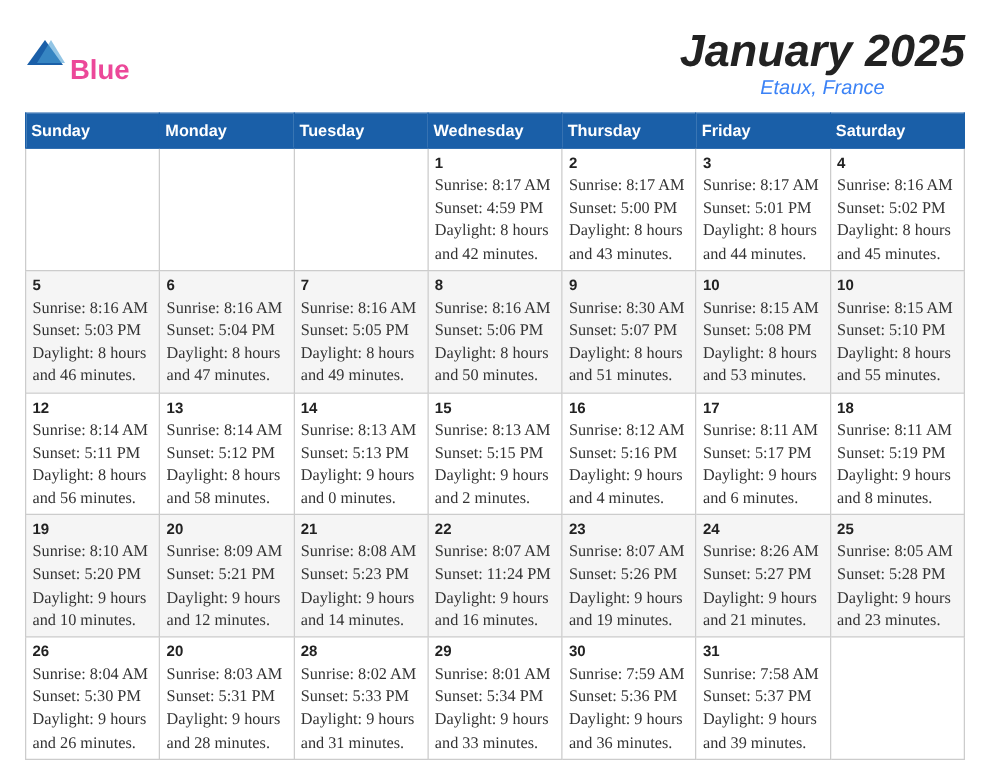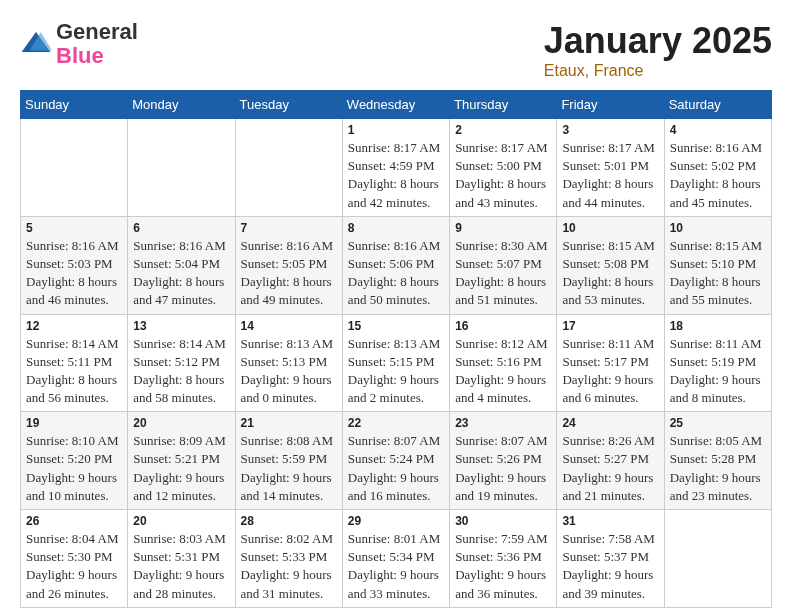--- a/index.html
+++ b/index.html
@@ -26,41 +26,42 @@
       line-height: 1.1;
     }
     .logo-general { color: #333; }
     .logo-blue { color: #ec4899; }
     .logo-icon {
       width: 32px;
       height: 32px;
       margin-right: 4px;
     }
     .title-block {
-      text-align: left;
+      text-align: center;
+      font-style: italic;
     }
     .month-title {
       font-size: 36px;
       font-weight: bold;
       color: #222;
     }
     .location {
       font-size: 16px;
-      color: #a16207;
+      color: #3b82f6;
     }
     .calendar {
       width: 100%;
       border-collapse: collapse;
       border: 1px solid #bbb;
     }
     .calendar th {
       background-color: #1a5fa8;
       color: #fff;
       font-size: 13px;
-      font-weight: normal;
+      font-weight: bold;
       padding: 6px 4px;
       text-align: left;
       border: 1px solid #1a5fa8;
     }
     .calendar td {
       vertical-align: top;
       border: 1px solid #ccc;
       padding: 4px 5px;
       width: 107px;
       min-height: 80px;
@@ -89,21 +90,21 @@
 </head>
 <body>
 
 <div class="header">
   <div class="logo">
     <svg class="logo-icon" viewBox="0 0 40 40">
       <polygon points="20,5 38,30 2,30" fill="#1a5fa8"></polygon>
       <polygon points="26,5 40,28 12,28" fill="#4a9fd4" opacity="0.6"></polygon>
     </svg>
     <div class="logo-text">
-      <span class="logo-general">General</span><br>
+      <br>
       <span class="logo-blue">Blue</span>
     </div>
   </div>
   <div class="title-block">
     <div class="month-title">January 2025</div>
     <div class="location">Etaux, France</div>
   </div>
 </div>
 
 <table class="calendar">
@@ -245,27 +246,27 @@
         </td>
         <td>
           <div class="day-number">20</div>
           <div class="day-info">Sunrise: 8:09 AM
 Sunset: 5:21 PM
 Daylight: 9 hours and 12 minutes.</div>
         </td>
         <td>
           <div class="day-number">21</div>
           <div class="day-info">Sunrise: 8:08 AM
-Sunset: 5:59 PM
+Sunset: 5:23 PM
 Daylight: 9 hours and 14 minutes.</div>
         </td>
         <td>
           <div class="day-number">22</div>
           <div class="day-info">Sunrise: 8:07 AM
-Sunset: 5:24 PM
+Sunset: 11:24 PM
 Daylight: 9 hours and 16 minutes.</div>
         </td>
         <td>
           <div class="day-number">23</div>
           <div class="day-info">Sunrise: 8:07 AM
 Sunset: 5:26 PM
 Daylight: 9 hours and 19 minutes.</div>
         </td>
         <td>
           <div class="day-number">24</div>

